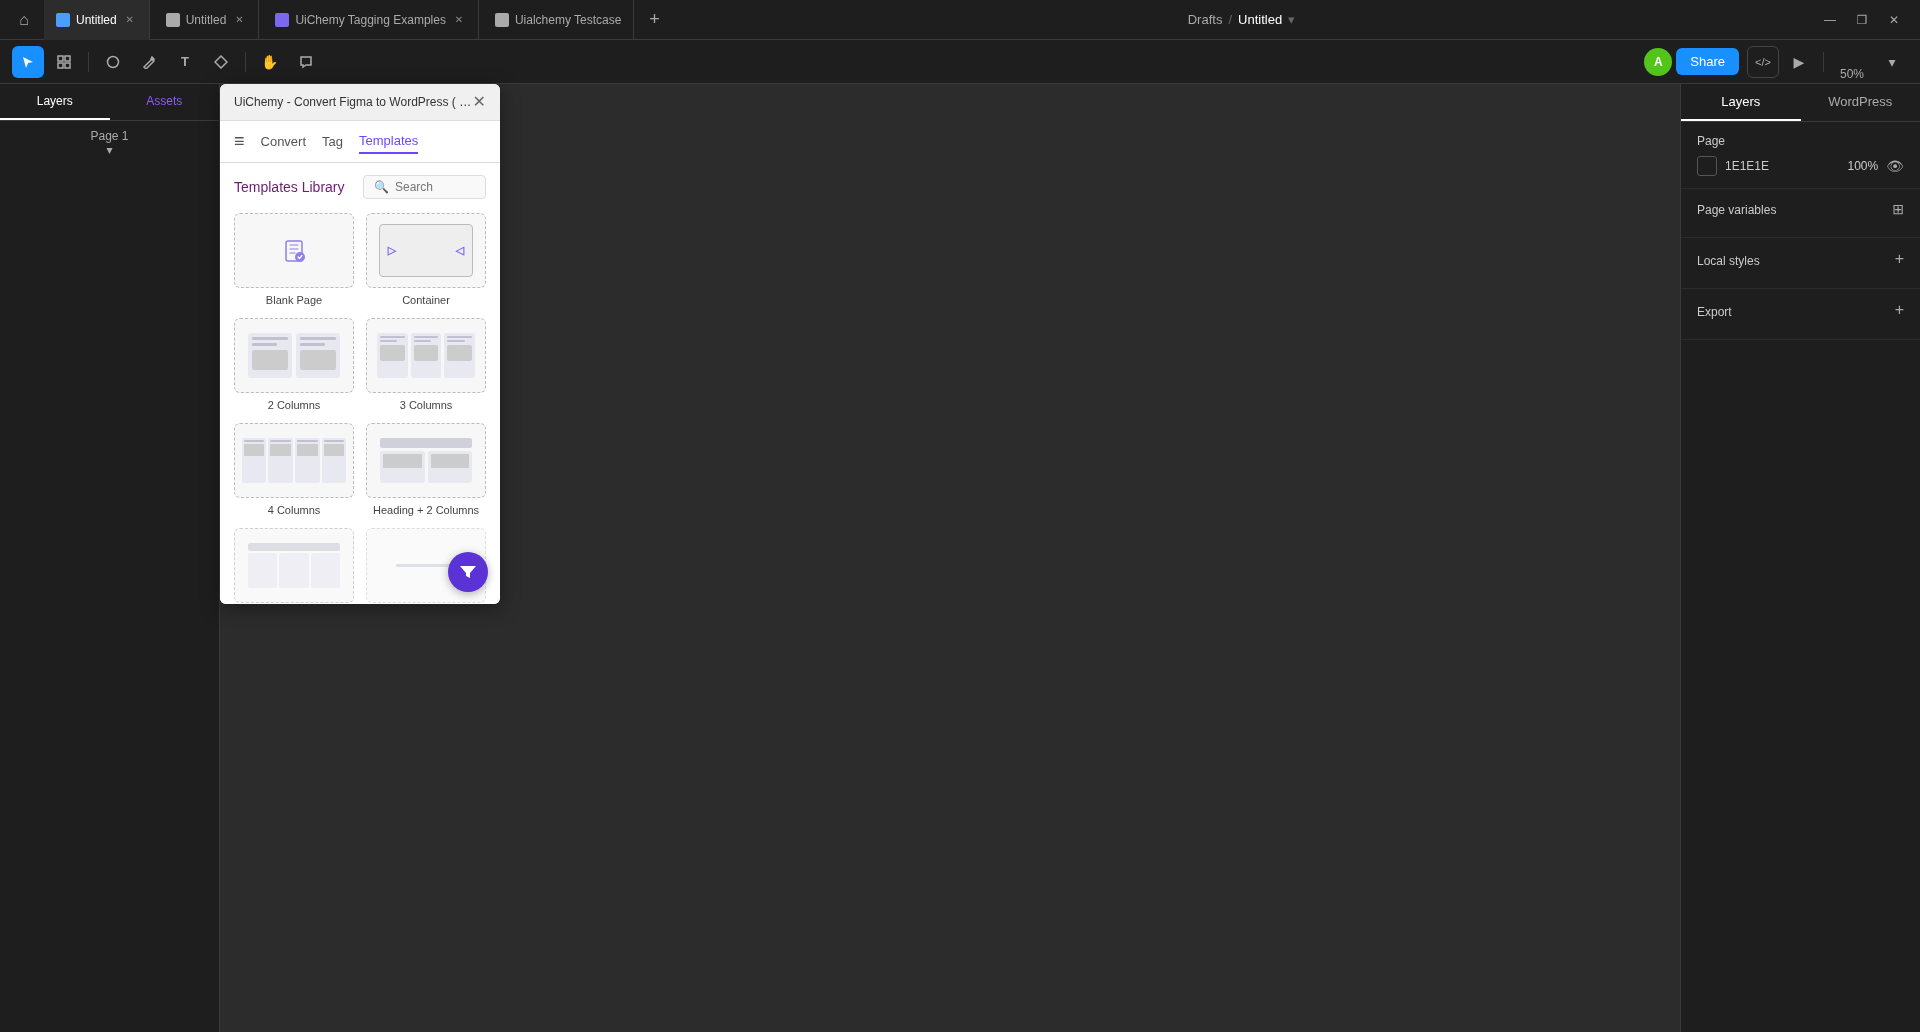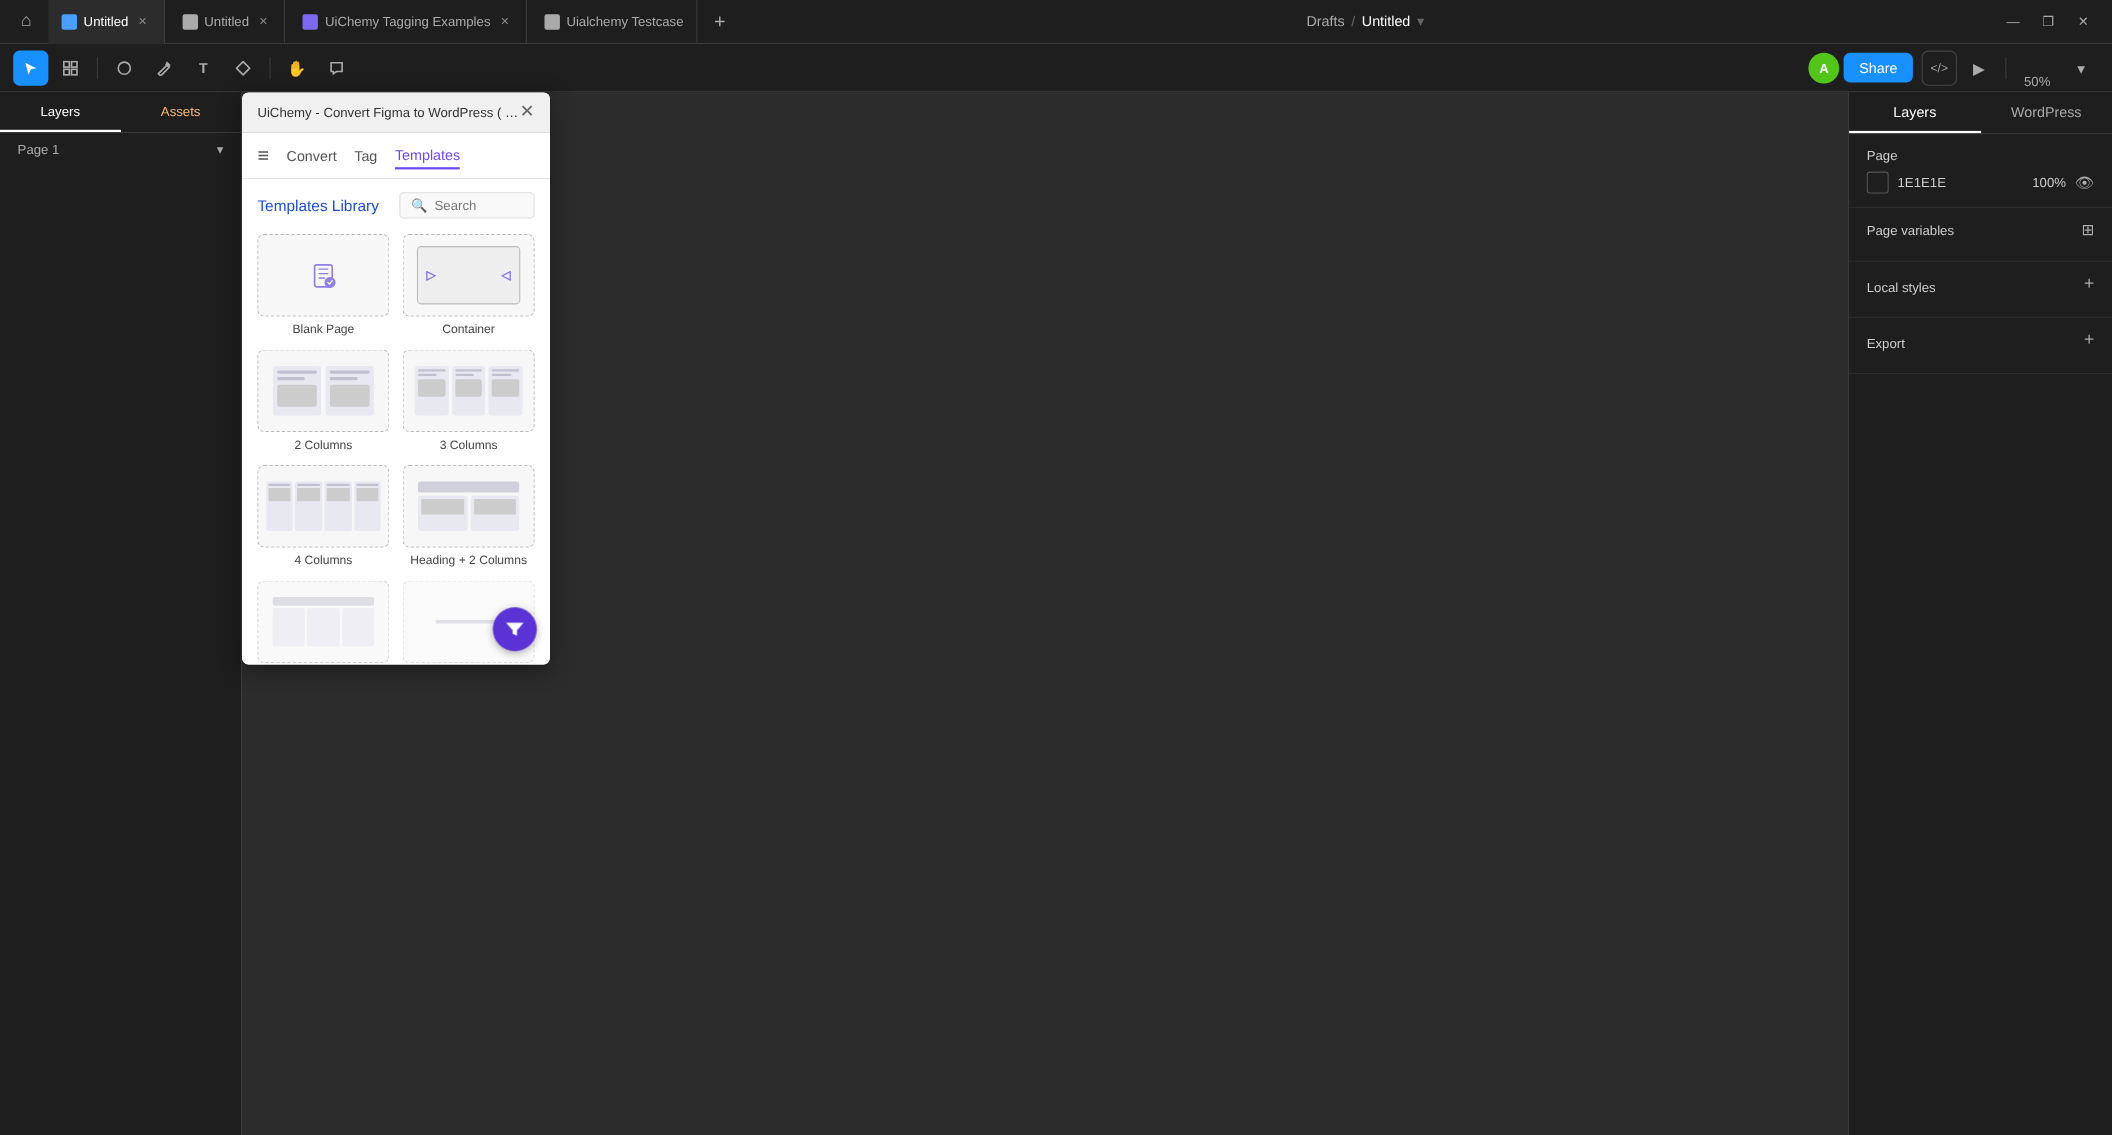--- a/index.html
+++ b/index.html
@@ -44,21 +44,21 @@
     .zoom-display { font-size: 12px; color: #aaa; padding: 4px 8px; margin-top: 24px; }
     .avatar-circle { width: 28px; height: 28px; border-radius: 50%; background: #52c41a; display: flex; align-items: center; justify-content: center; font-size: 12px; font-weight: 600; color: #fff; }
     .code-icon { width: 32px; height: 32px; display: flex; align-items: center; justify-content: center; border: 1px solid #444; border-radius: 6px; color: #aaa; font-size: 11px; cursor: pointer; }
 
     
     .left-panel {
       position: absolute; top: 84px; left: 0; width: 220px; bottom: 0;
       background: #1e1e1e; border-right: 1px solid #3a3a3a;
     }
     .panel-tabs { display: flex; border-bottom: 1px solid #3a3a3a; }
-    .panel-tab { flex: 1; text-align: center; padding: 10px; font-size: 12px; color: #fdba74; cursor: pointer; }
+    .panel-tab { flex: 1; text-align: center; padding: 10px; font-size: 12px; color: #8b5cf6; cursor: pointer; }
     .panel-tab.active { color: #fff; border-bottom: 2px solid #fff; }
 
     
     .right-panel {
       position: absolute; top: 84px; right: 0; width: 240px; bottom: 0;
       background: #1e1e1e; border-left: 1px solid #3a3a3a;
     }
     .right-panel-tabs { display: flex; border-bottom: 1px solid #3a3a3a; }
     .right-panel-tab { flex: 1; text-align: center; padding: 10px; font-size: 13px; color: #aaa; cursor: pointer; }
     .right-panel-tab.active { color: #fff; border-bottom: 2px solid #fff; }
@@ -98,21 +98,21 @@
       border-bottom: 1px solid #ddd; flex-shrink: 0;
     }
     .plugin-title { font-size: 12px; color: #333; flex: 1; overflow: hidden; text-overflow: ellipsis; white-space: nowrap; }
     .plugin-close { color: #666; font-size: 16px; cursor: pointer; line-height: 1; }
     .plugin-nav { display: flex; align-items: center; padding: 8px 14px; gap: 16px; border-bottom: 1px solid #ddd; background: #fff; flex-shrink: 0; }
     .plugin-nav-menu { color: #555; font-size: 18px; cursor: pointer; }
     .plugin-nav-item { font-size: 13px; color: #555; cursor: pointer; padding: 4px 0; }
     .plugin-nav-item.active { color: #6c47ff; border-bottom: 2px solid #6c47ff; font-weight: 500; }
     .plugin-body { flex: 1; overflow-y: auto; background: #fff; }
     .templates-library-header { display: flex; align-items: center; justify-content: space-between; padding: 12px 14px 8px; }
-    .templates-library-title { font-size: 14px; color: #1d4ed8; font-weight: 500; }
+    .templates-library-title { font-size: 14px; color: #701a75; font-weight: 500; }
     .search-box { display: flex; align-items: center; gap: 6px; border: 1px solid #ddd; border-radius: 4px; padding: 4px 10px; background: #f9f9f9; }
     .search-box input { border: none; background: transparent; font-size: 12px; color: #555; outline: none; width: 80px; }
     .search-icon-small { color: #888; font-size: 12px; }
     .templates-grid { display: grid; grid-template-columns: 1fr 1fr; gap: 0; padding: 0 8px 8px; }
     .template-card { margin: 6px; cursor: pointer; }
     .template-thumb {
       border: 1.5px dashed #bbb; border-radius: 6px; background: #f7f7f7;
       height: 75px; display: flex; align-items: center; justify-content: center;
       margin-bottom: 6px; position: relative; overflow: hidden;
     }
@@ -129,21 +129,21 @@
     
     .fab-funnel {
       position: absolute; bottom: 14px; right: 14px;
       width: 40px; height: 40px; border-radius: 50%;
       background: #5b32d6; display: flex; align-items: center; justify-content: center;
       color: #fff; font-size: 18px; cursor: pointer; box-shadow: 0 2px 8px rgba(0,0,0,0.3);
       z-index: 200;
     }
 
     
-    .page-label { font-size: 12px; color: #aaa; padding: 8px 16px; display: flex; align-items: center; justify-content: space-between; }
+    .page-label { font-size: 12px; color: #aaa; padding: 8px 16px; display: flex; align-items: center; justify-content: space-between; flex-direction: column; }
     .page-dropdown { color: #aaa; font-size: 12px; cursor: pointer; }
   </style>
 </head>
 <body>
 
 <div class="title-bar">
   <div class="title-bar-left">
     <div class="home-icon">⌂</div>
 
     <div class="tab active">

